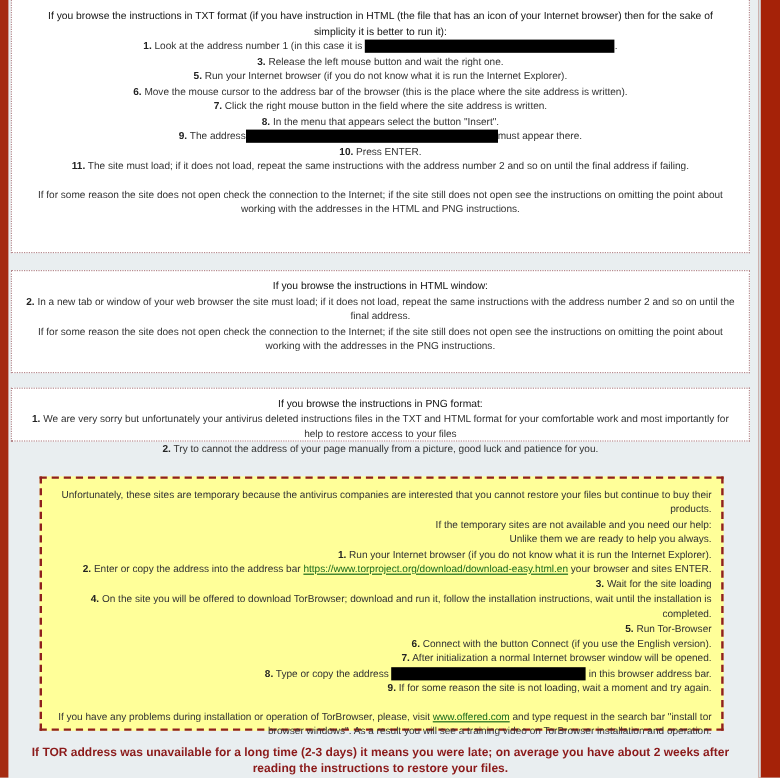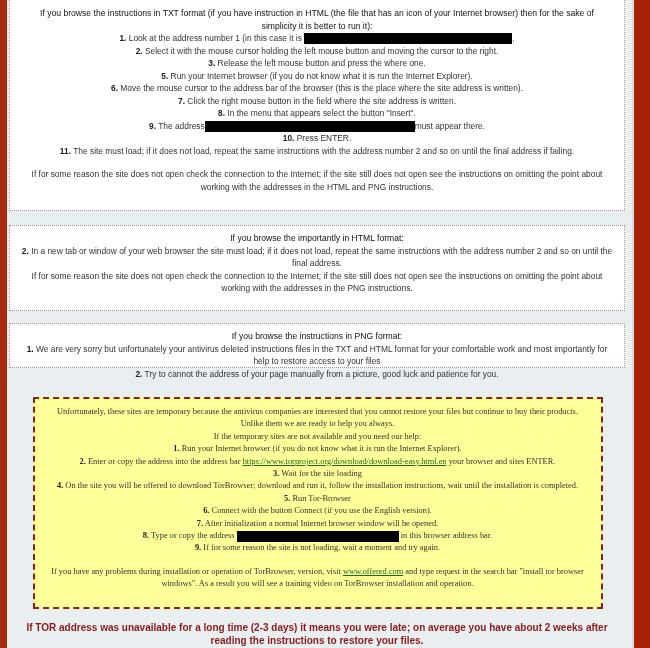--- a/index.html
+++ b/index.html
@@ -15,74 +15,73 @@
     position:absolute; left:9px; width:616px; background:#fff;
     border:1px dotted #b58a8e; box-sizing:border-box;
     text-align:center; line-height:12.5px;
   }
   .box b, .ybox b { color:#222; }
   .title { font-weight:normal; color:#111; font-size:8.6px; }
   .redact { display:inline-block; background:#000; height:11px; vertical-align:middle; }
   .ybox {
     position:absolute; left:33px; top:397px; width:570px; height:212px;
     background:#ffff99; border:2px dashed #8f1f1f; box-sizing:border-box;
-    padding:7px 8px 0 7px; line-height:12.4px; text-align:center;font-family:Liberation Serif, serif;
+    padding:7px 8px 0 7px; line-height:12.4px; text-align:right;
   }
   .ybox a { color:#1a6a1a; text-decoration:underline; }
   .footer {
     position:absolute; left:9px; top:622px; width:616px; text-align:center;
     color:#8b1a1a; font-weight:bold; font-size:10px; line-height:12.8px;
   }
   p { margin:0; }
   .gap { height:11px; }
 </style>
 </head>
 <body>
 
 <div class="left-strip"></div>
 <div class="right-band"></div>
 
 <div class="box" style="top:-2px; height:213px; padding:8px 14px 0 14px;">
   <p class="title">If you browse the instructions in TXT format (if you have instruction in HTML (the file that has an icon of your Internet browser) then for the sake of simplicity it is better to run it):</p>
   <p><b>1.</b> <span>Look at the address number 1 (in this case it is</span> <span class="redact" style="width:208px;"></span><span>.</span></p>
-  <p><b>2.</b> <span>Select it with the mouse cursor holding the left mouse button and moving the cursor to the right.</span></p>
-  <p><b>3.</b> <span>Release the left mouse button and press the where one.</span></p>
+  <p><b>3.</b> <span>Release the left mouse button and wait the right one.</span></p>
   <p><b>5.</b> <span>Run your Internet browser (if you do not know what it is run the Internet Explorer).</span></p>
   <p><b>6.</b> <span>Move the mouse cursor to the address bar of the browser (this is the place where the site address is written).</span></p>
   <p><b>7.</b> <span>Click the right mouse button in the field where the site address is written.</span></p>
   <p><b>8.</b> <span>In the menu that appears select the button "Insert".</span></p>
   <p><b>9.</b> <span>The address</span><span class="redact" style="width:210px;"></span><span>must appear there.</span></p>
   <p><b>10.</b> <span>Press ENTER.</span></p>
   <p><b>11.</b> <span>The site must load; if it does not load, repeat the same instructions with the address number 2 and so on until the final address if failing.</span></p>
   <div class="gap"></div>
   <p>If for some reason the site does not open check the connection to the Internet; if the site still does not open see the instructions on omitting the point about working with the addresses in the HTML and PNG instructions.</p>
 </div>
 
 <div class="box" style="top:225px; height:86px; padding:6px 8px 0 8px;">
-  <p class="title">If you browse the importantly in HTML format:</p>
+  <p class="title">If you browse the instructions in HTML window:</p>
   <p><b>2.</b> <span>In a new tab or window of your web browser the site must load; if it does not load, repeat the same instructions with the address number 2 and so on until the final address.</span></p>
   <p>If for some reason the site does not open check the connection to the Internet; if the site still does not open see the instructions on omitting the point about working with the addresses in the PNG instructions.</p>
 </div>
 
 <div class="box" style="top:323px; height:45px; padding:6px 8px 0 8px;">
   <p class="title">If you browse the instructions in PNG format:</p>
   <p><b>1.</b> <span>We are very sorry but unfortunately your antivirus deleted instructions files in the TXT and HTML format for your comfortable work and most importantly for help to restore access to your files</span></p>
   <p><b>2.</b> <span>Try to cannot the address of your page manually from a picture, good luck and patience for you.</span></p>
 </div>
 
 <div class="ybox">
   <p>Unfortunately, these sites are temporary because the antivirus companies are interested that you cannot restore your files but continue to buy their products.</p>
+  <p>If the temporary sites are not available and you need our help:</p>
   <p>Unlike them we are ready to help you always.</p>
-  <p>If the temporary sites are not available and you need our help:</p>
   <p><b>1.</b> <span>Run your Internet browser (if you do not know what it is run the Internet Explorer).</span></p>
   <p><b>2.</b> <span>Enter or copy the address into the address bar</span> <a>https://www.torproject.org/download/download-easy.html.en</a> <span>your browser and sites ENTER.</span></p>
   <p><b>3.</b> <span>Wait for the site loading</span></p>
   <p><b>4.</b> <span>On the site you will be offered to download TorBrowser; download and run it, follow the installation instructions, wait until the installation is completed.</span></p>
   <p><b>5.</b> <span>Run Tor-Browser</span></p>
   <p><b>6.</b> <span>Connect with the button Connect (if you use the English version).</span></p>
   <p><b>7.</b> <span>After initialization a normal Internet browser window will be opened.</span></p>
   <p><b>8.</b> <span>Type or copy the address</span> <span class="redact" style="width:162px;"></span> <span>in this browser address bar.</span></p>
   <p><b>9.</b> <span>If for some reason the site is not loading, wait a moment and try again.</span></p>
   <div class="gap"></div>
-  <p><span>If you have any problems during installation or operation of TorBrowser, version, visit</span> <a>www.offered.com</a> <span>and type request in the search bar "install tor browser windows". As a result you will see a training video on TorBrowser installation and operation.</span></p>
+  <p><span>If you have any problems during installation or operation of TorBrowser, please, visit</span> <a>www.offered.com</a> <span>and type request in the search bar "install tor browser windows". As a result you will see a training video on TorBrowser installation and operation.</span></p>
 </div>
 
 <div class="footer">If TOR address was unavailable for a long time (2-3 days) it means you were late; on average you have about 2 weeks after reading the instructions to restore your files.</div>
 
 </body></html>

